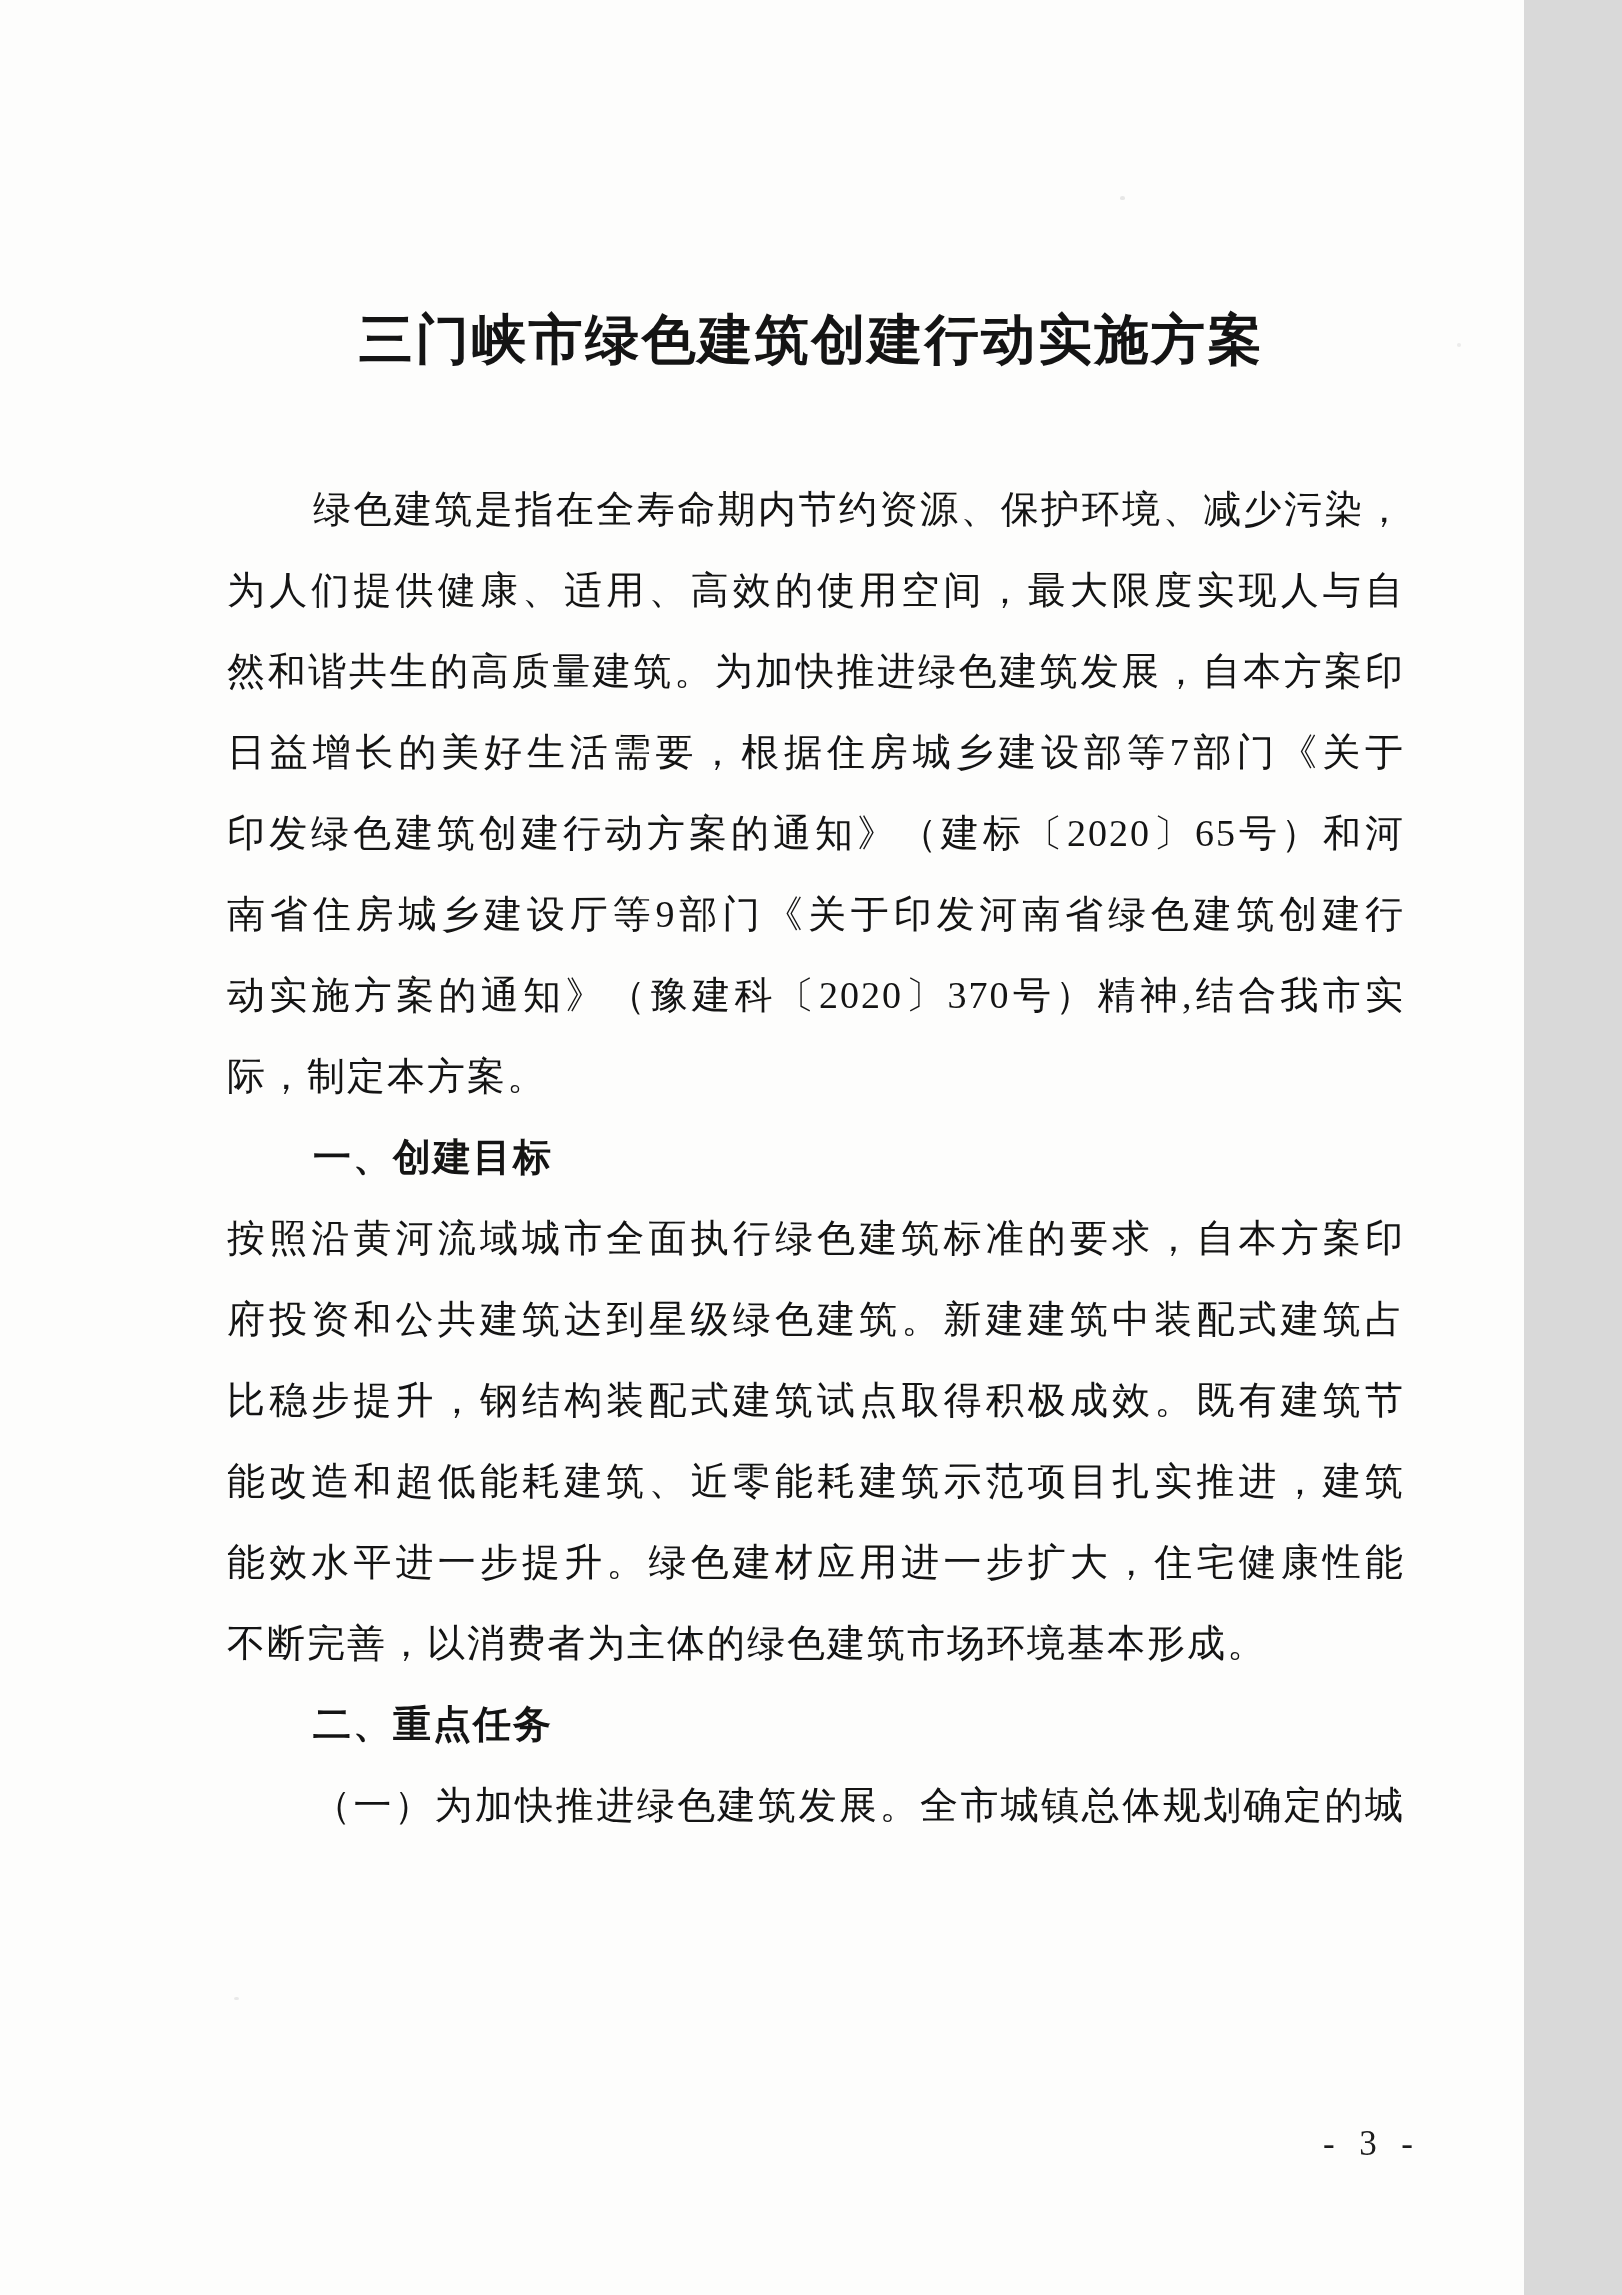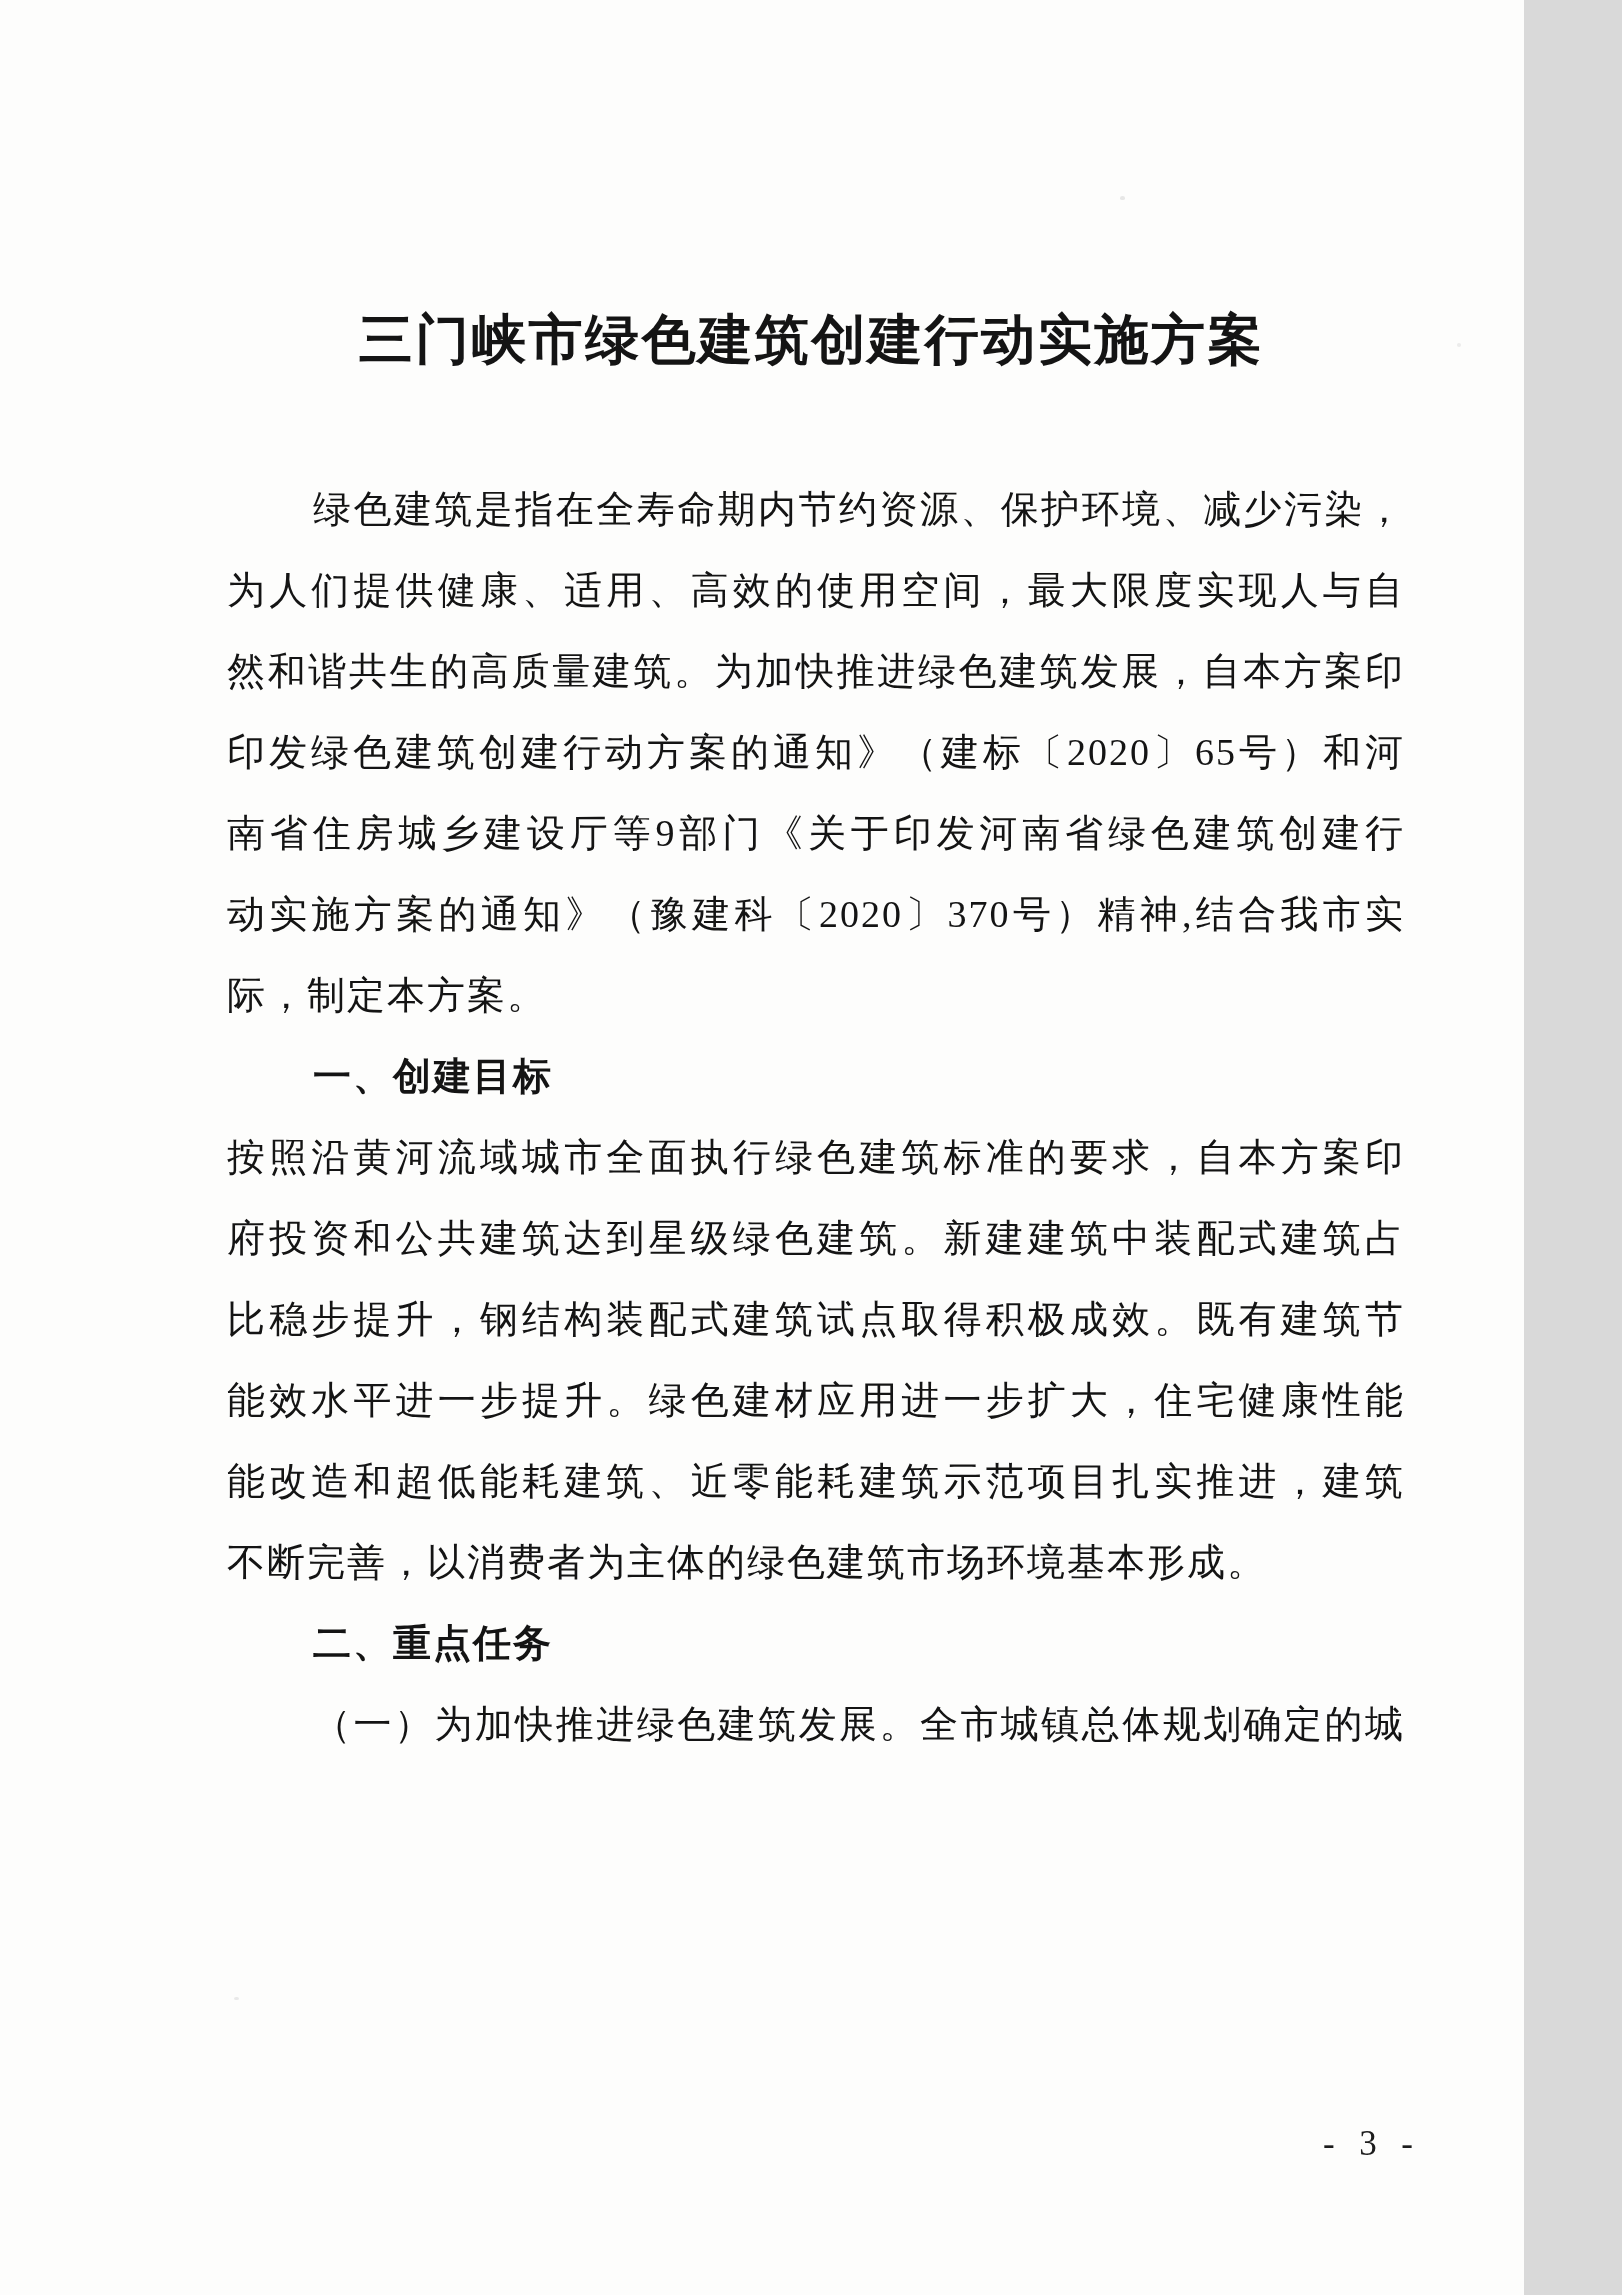--- a/index.html
+++ b/index.html
@@ -65,30 +65,31 @@
 <body>
 
 <div class="sheet">
 
   <div class="title">三门峡市绿色建筑创建行动实施方案</div>
 
   <div class="text-block">
     <div class="line j i">绿色建筑是指在全寿命期内节约资源、保护环境、减少污染，</div>
     <div class="line j">为人们提供健康、适用、高效的使用空间，最大限度实现人与自</div>
     <div class="line j">然和谐共生的高质量建筑。为加快推进绿色建筑发展，自本方案印</div>
+    <div class="line j">日益增长的美好生活需要，根据住房城乡建设部等7部门《关于</div>
     <div class="line j">印发绿色建筑创建行动方案的通知》（建标〔2020〕65号）和河</div>
     <div class="line j">南省住房城乡建设厅等9部门《关于印发河南省绿色建筑创建行</div>
     <div class="line j">动实施方案的通知》（豫建科〔2020〕370号）精神,结合我市实</div>
     <div class="line">际，制定本方案。</div>
     <div class="line h i">一、创建目标</div>
     <div class="line j">按照沿黄河流域城市全面执行绿色建筑标准的要求，自本方案印</div>
     <div class="line j">府投资和公共建筑达到星级绿色建筑。新建建筑中装配式建筑占</div>
     <div class="line j">比稳步提升，钢结构装配式建筑试点取得积极成效。既有建筑节</div>
+    <div class="line j">能改造和超低能耗建筑、近零能耗建筑示范项目扎实推进，建筑</div>
     <div class="line j">能效水平进一步提升。绿色建材应用进一步扩大，住宅健康性能</div>
-    <div class="line j">能改造和超低能耗建筑、近零能耗建筑示范项目扎实推进，建筑</div>
     <div class="line">不断完善，以消费者为主体的绿色建筑市场环境基本形成。</div>
     <div class="line h i">二、重点任务</div>
     <div class="line j i">（一）为加快推进绿色建筑发展。全市城镇总体规划确定的城</div>
   </div>
 
   <div class="pageno">- 3 -</div>
 
   <div class="speck" style="left:1120px;top:196px;width:5.2px;height:3.9px;opacity:.35;"></div>
   <div class="speck" style="left:1457px;top:343px;width:3.9px;height:3.9px;opacity:.25;"></div>
   <div class="speck" style="left:234px;top:1997px;width:4.6px;height:3.3px;opacity:.3;"></div>

